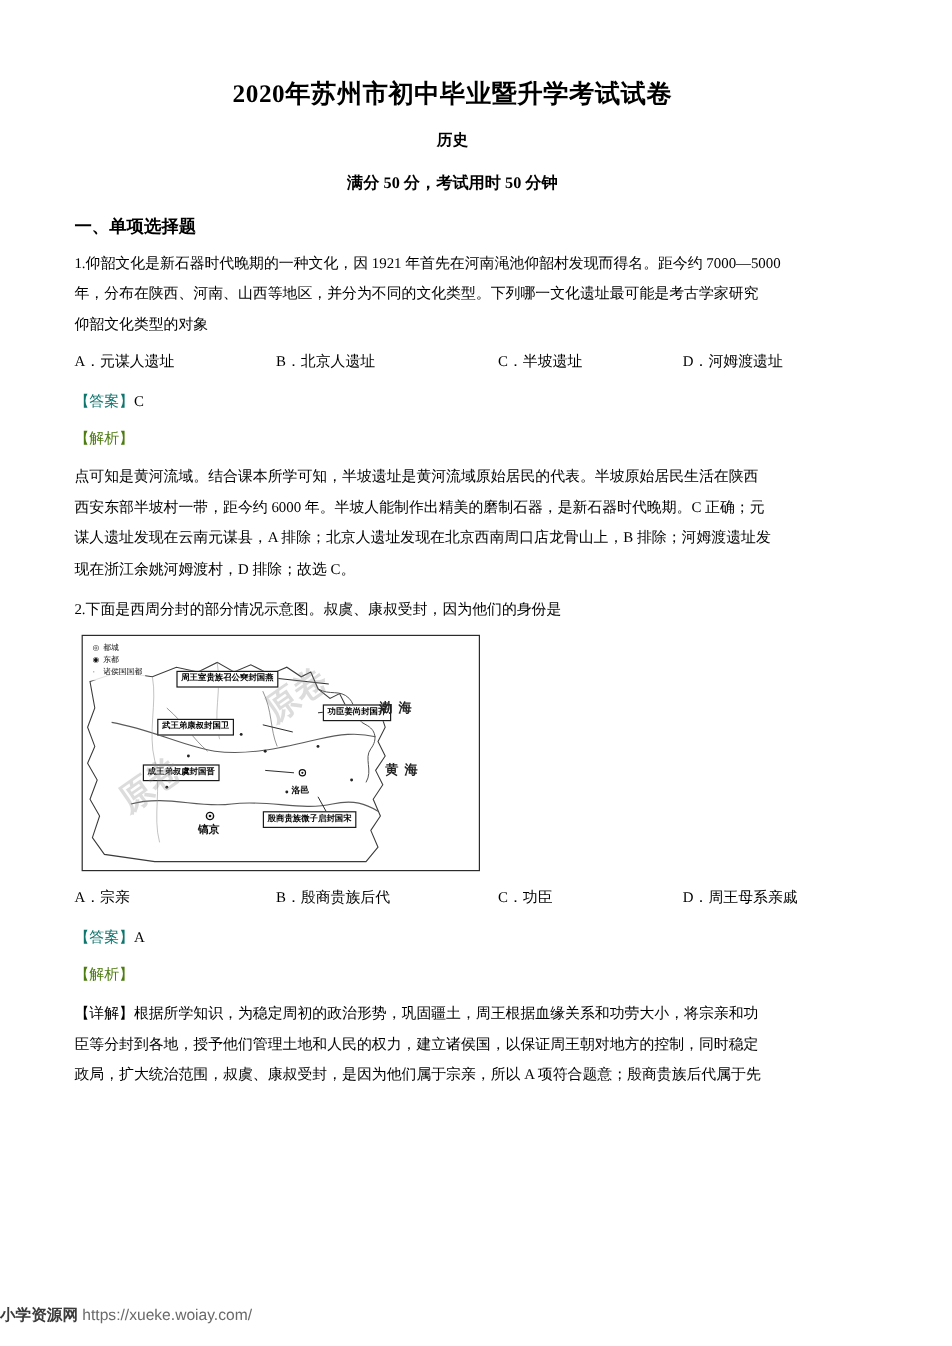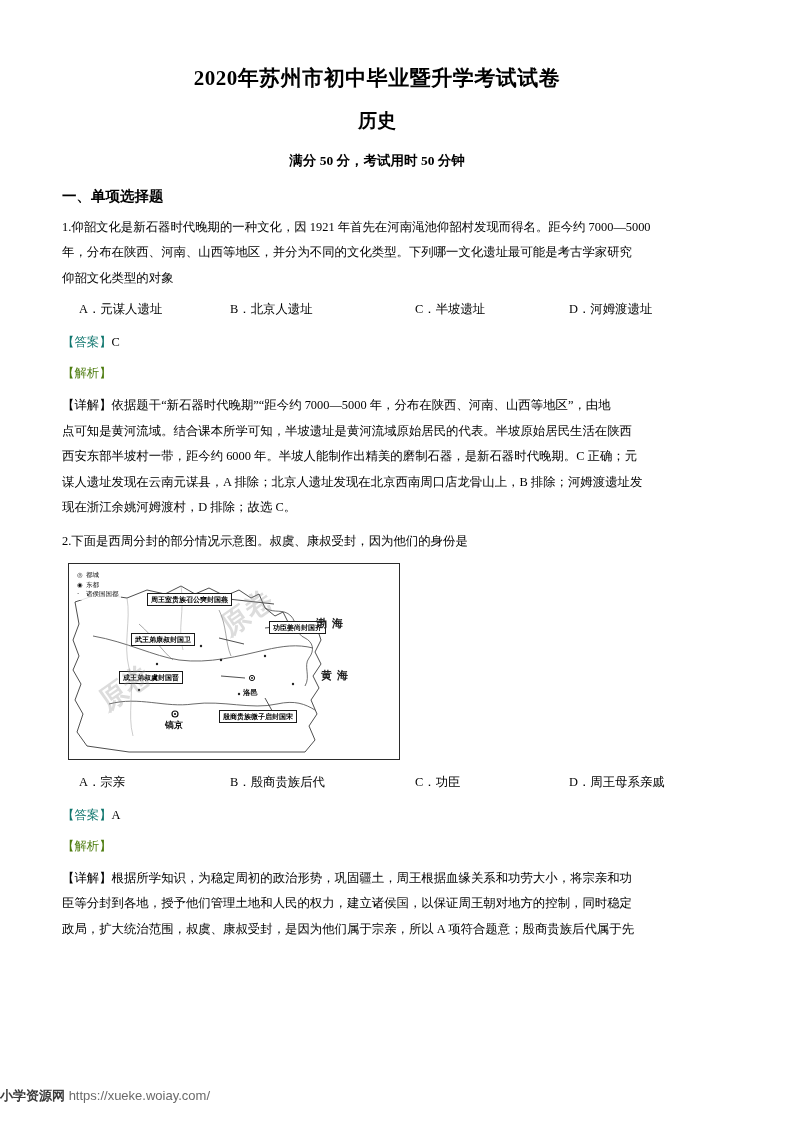--- a/index.html
+++ b/index.html
@@ -23,21 +23,21 @@
   }
   .doc-title {
     text-align: center;
     font-size: 21px;
     font-weight: bold;
     letter-spacing: 0.5px;
     margin: 12px 0 0 0;
   }
   .doc-subject {
     text-align: center;
-    font-size: 19px;
+    font-size: 13px;
     font-weight: bold;
     margin: 16px 0 0 0;
   }
   .doc-meta {
     text-align: center;
     font-size: 13.5px;
     font-weight: bold;
     margin: 18px 0 0 0;
   }
   .section-head {
@@ -54,21 +54,21 @@
   .options {
     font-size: 12.4px;
     margin: 10px 0 0 0;
     position: relative;
     height: 20px;
   }
   .opt {
     position: absolute;
     white-space: nowrap;
   }
-  .opt-a { left: 17px; }
+  .opt-a { left: 0px; }
   .opt-b { left: 168px; }
   .opt-c { left: 353px; }
   .opt-d { left: 507px; }
   .answer-line {
     font-size: 12.4px;
     margin: 13px 0 0 0;
   }
   .tag {
     color: #0f766e;
   }
@@ -190,21 +190,20 @@
       <span class="opt opt-a">A．元谋人遗址</span>
       <span class="opt opt-b">B．北京人遗址</span>
       <span class="opt opt-c">C．半坡遗址</span>
       <span class="opt opt-d">D．河姆渡遗址</span>
     </div>
     <div class="answer-line">
       <span class="tag">【答案】</span><span class="ans-val">C</span>
     </div>
     <div class="explain-head">【解析】</div>
     <div class="detail">
-      <div>【详解】依据题干“新石器时代晚期”“距今约 7000—5000 年，分布在陕西、河南、山西等地区”，由地</div>
       <div>点可知是黄河流域。结合课本所学可知，半坡遗址是黄河流域原始居民的代表。半坡原始居民生活在陕西</div>
       <div>西安东部半坡村一带，距今约 6000 年。半坡人能制作出精美的磨制石器，是新石器时代晚期。C 正确；元</div>
       <div>谋人遗址发现在云南元谋县，A 排除；北京人遗址发现在北京西南周口店龙骨山上，B 排除；河姆渡遗址发</div>
       <div>现在浙江余姚河姆渡村，D 排除；故选 C。</div>
     </div>
   </div>
 
   <div>
     <div class="q-text">
       <div>2.下面是西周分封的部分情况示意图。叔虞、康叔受封，因为他们的身份是</div>

